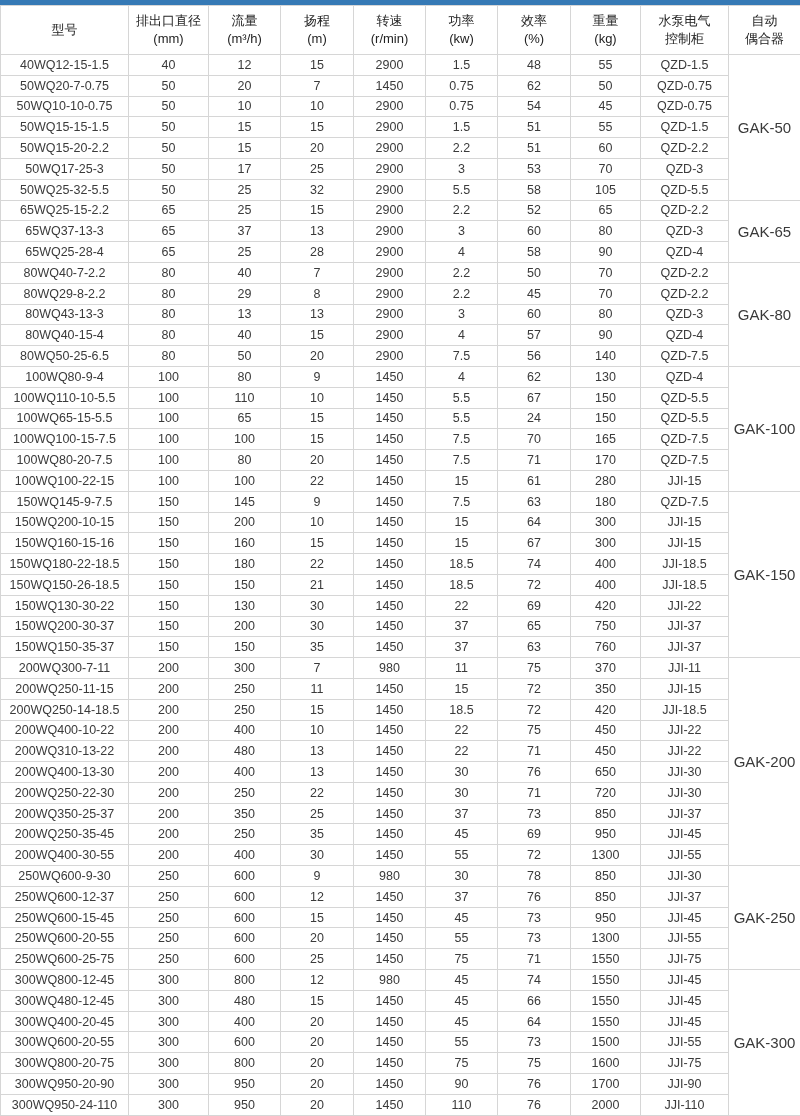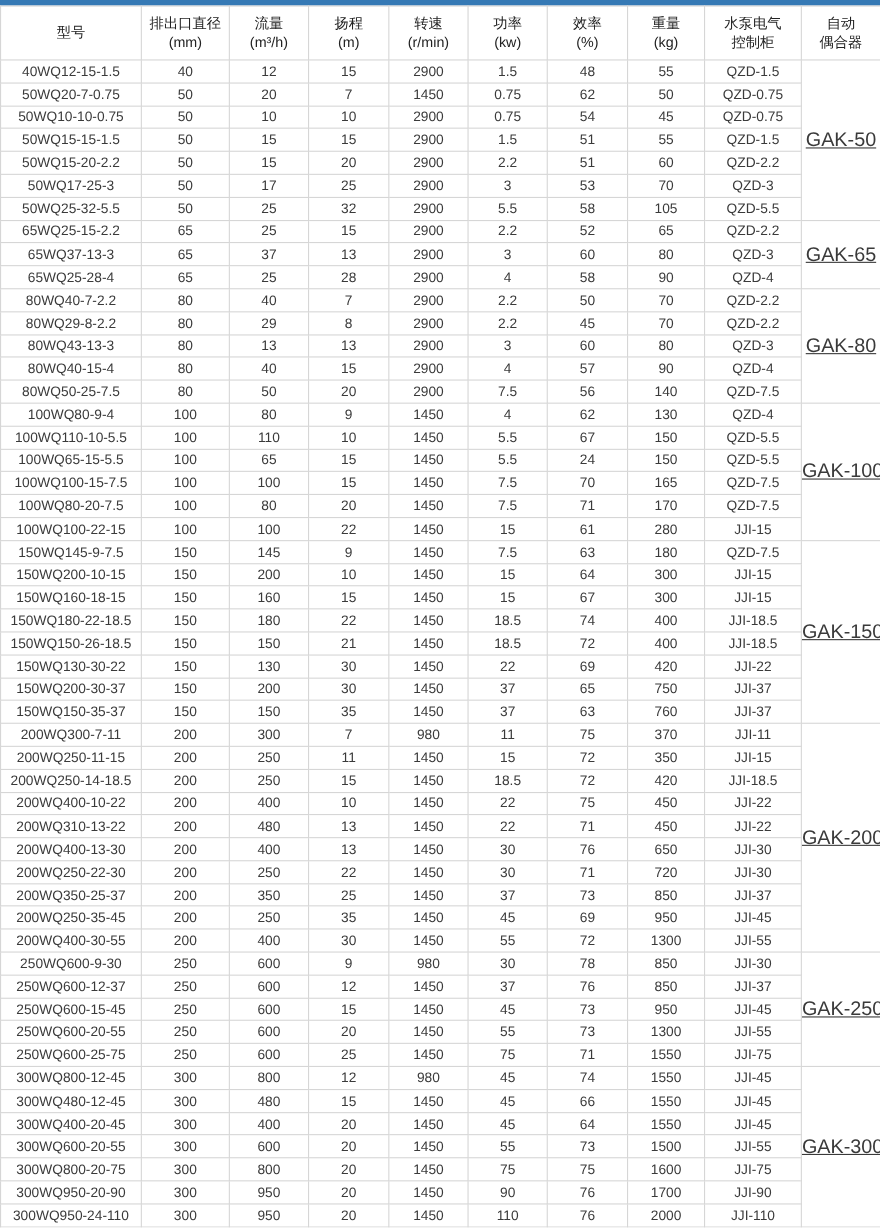--- a/index.html
+++ b/index.html
@@ -34,23 +34,22 @@
     line-height: 1.35;
     background: #ffffff;
   }
   table.spec tbody td {
     height: 19.8px;
     font-size: 12.5px;
     color: #3a3a3a;
     background: #ffffff;
   }
   table.spec td.group-cell {
-    font-size: 18px;
+    font-size: 15px;
     color: #3a3a3a;
-    text-decoration: underline;
   }
   .hdr-line { display: block; }
   .hdr-line:empty { display: none; }
 </style>
 </head>
 <body>
 
 <div class="page">
   <div class="top-bar"></div>
   <table class="spec">
@@ -262,21 +261,21 @@
           <td>80</td>
           <td>40</td>
           <td>15</td>
           <td>2900</td>
           <td>4</td>
           <td>57</td>
           <td>90</td>
           <td>QZD-4</td>
         </tr>
         <tr>
-          <td>80WQ50-25-7.5</td>
+          <td>80WQ50-25-6.5</td>
           <td>80</td>
           <td>50</td>
           <td>20</td>
           <td>2900</td>
           <td>7.5</td>
           <td>56</td>
           <td>140</td>
           <td>QZD-7.5</td>
         </tr>
         <tr>
@@ -363,21 +362,21 @@
           <td>150</td>
           <td>200</td>
           <td>10</td>
           <td>1450</td>
           <td>15</td>
           <td>64</td>
           <td>300</td>
           <td>JJI-15</td>
         </tr>
         <tr>
-          <td>150WQ160-18-15</td>
+          <td>150WQ160-15-16</td>
           <td>150</td>
           <td>160</td>
           <td>15</td>
           <td>1450</td>
           <td>15</td>
           <td>67</td>
           <td>300</td>
           <td>JJI-15</td>
         </tr>
         <tr>

